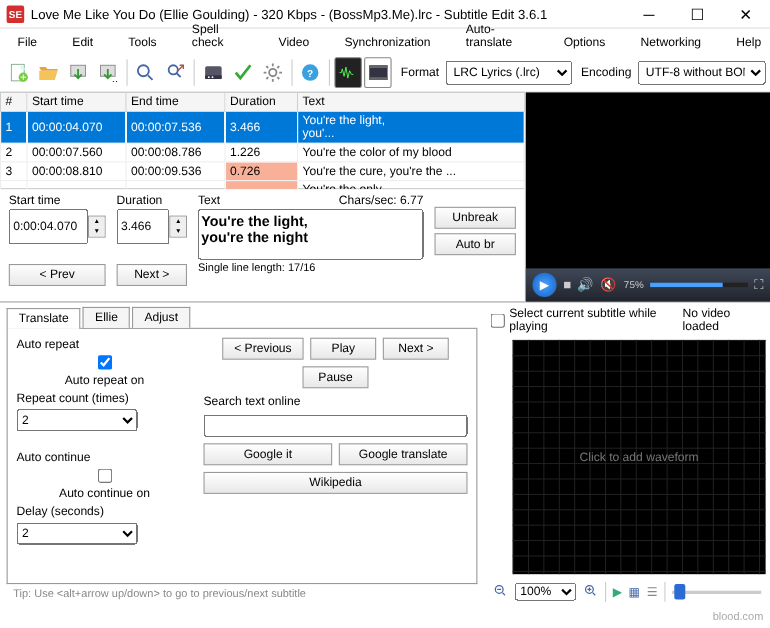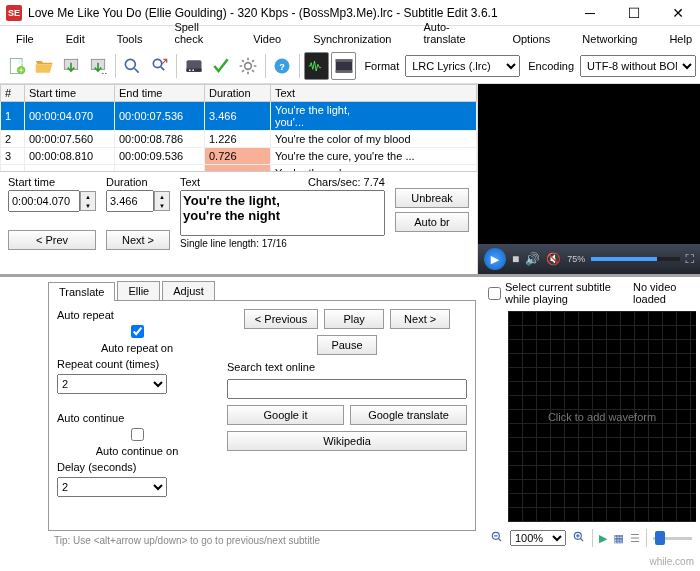--- a/index.html
+++ b/index.html
@@ -21,37 +21,37 @@
 .left-upper { flex:1; display:flex; flex-direction:column; border-right:1px solid #ddd;}
 .table-wrap { height:88px; overflow:auto; border-bottom:1px solid #ccc;}
 table { width:100%; border-collapse:collapse; table-layout:fixed;}
 th { background:#f5f5f5; border:1px solid #ccc; text-align:left; padding:2px 4px; font-weight:normal; position:sticky; top:0;}
 td { border:1px solid #eee; padding:2px 4px; white-space:nowrap; overflow:hidden; text-overflow:ellipsis;}
 tr.sel td { background:#0078d7; color:#fff;}
 td.warn { background:#f8b198;}
 .edit-area { flex:1; display:flex; padding:4px 8px; gap:10px;}
 .nud-group { display:flex; flex-direction:column; gap:2px;}
 .nud { display:flex; align-items:center;}
-.nud input { width:72px; height:22px; font-size:11px; padding:1px 2px;}
+.nud input { width:72px; height:32px; font-size:11px; padding:1px 2px;}
 .nud .sp { display:flex; flex-direction:column; border:1px solid #999; height:20px;}
 .nud .sp button { width:14px; height:9px; font-size:6px; line-height:6px; padding:0; border:0; background:#eee;}
 .btn { background:linear-gradient(#fefefe,#e8e8e8); border:1px solid #999; padding:3px 10px; font-size:11px; min-width:60px; text-align:center;}
 .text-edit { flex:1; display:flex; flex-direction:column; gap:2px;}
 .text-edit .hdr { display:flex; justify-content:space-between; font-size:10px;}
 .text-edit textarea { height:46px; font-family:inherit; font-size:13px; font-weight:bold; resize:none; padding:2px;}
 .text-edit .ftr { font-size:10px;}
 .side-btns { display:flex; flex-direction:column; gap:4px; padding-top:12px;}
 .video { width:222px; background:#000; position:relative;}
 .video .controls { position:absolute; bottom:0; left:0; right:0; height:30px; background:linear-gradient(#404858,#20242c); display:flex; align-items:center; padding:0 6px; gap:6px;}
 .video .controls .play { width:22px; height:22px; border-radius:50%; background:radial-gradient(#4aa0ff,#1060c0); display:flex; align-items:center; justify-content:center; color:#fff;}
 .video .controls .ic { color:#ccc; font-size:12px;}
 .video .controls .bar { flex:1; height:4px; background:#222; position:relative;}
 .video .controls .bar .fill { position:absolute; height:4px; background:#4aa0ff; width:75%;}
 .video .controls .pct { color:#ccc; font-size:9px;}
-.lower { display:flex; height:280px; border-top:3px solid #a3a3a3;padding-left:42px;}
+.lower { display:flex; height:280px; border-top:1px solid #a3a3a3;}
 .tabs-area { width:440px; display:flex; flex-direction:column; padding:4px 6px;}
 .tabhdr { display:flex; border-bottom:1px solid #999;}
 .tab { padding:3px 10px; border:1px solid #999; border-bottom:none; background:#f5f5f5; margin-right:2px;}
 .tab.active { background:#fff; position:relative; top:1px;}
 .tabbody { border:1px solid #999; border-top:none; flex:1; padding:8px; display:flex; gap:10px;}
 .tleft { width:160px; display:flex; flex-direction:column; gap:4px;}
 .tleft .lbl { font-size:11px;}
 .tleft label { display:flex; align-items:center; gap:4px; font-size:11px;flex-direction:column;}
 .tleft select { width:110px; height:20px;}
 .tright { flex:1; display:flex; flex-direction:column; gap:6px;}
@@ -257,21 +257,21 @@
               <button>▲</button>
               <button>▼</button>
             </div>
           </div>
         <div style="height:14px"></div>
         <button class="btn">Next &gt;</button>
       </div>
       <div class="text-edit">
         <div class="hdr">
             <span>Text</span>
-            <span>Chars/sec: 7.74</span>
+            <span>Chars/sec: 6.77</span>
           </div>
         <textarea id="ta" style="">You're the light,
 you're the night</textarea>
         <div class="ftr">Single line length: 17/16</div>
       </div>
       <div class="side-btns">
         <button class="btn" style="min-width:74px">Unbreak</button>
         <button class="btn" style="min-width:74px">Auto br</button>
       </div>
     </div>
@@ -362,13 +362,13 @@
       <span style="color:#46a">▦</span>
       <span style="color:#888">☰</span>
       <div class="sep"></div>
       <div class="slider">
           <div class="knob"></div>
         </div>
     </div>
   </div>
 </div>
 
-<div class="watermark">while.com</div>
+<div class="watermark">blood.com</div>
 
 </body></html>

